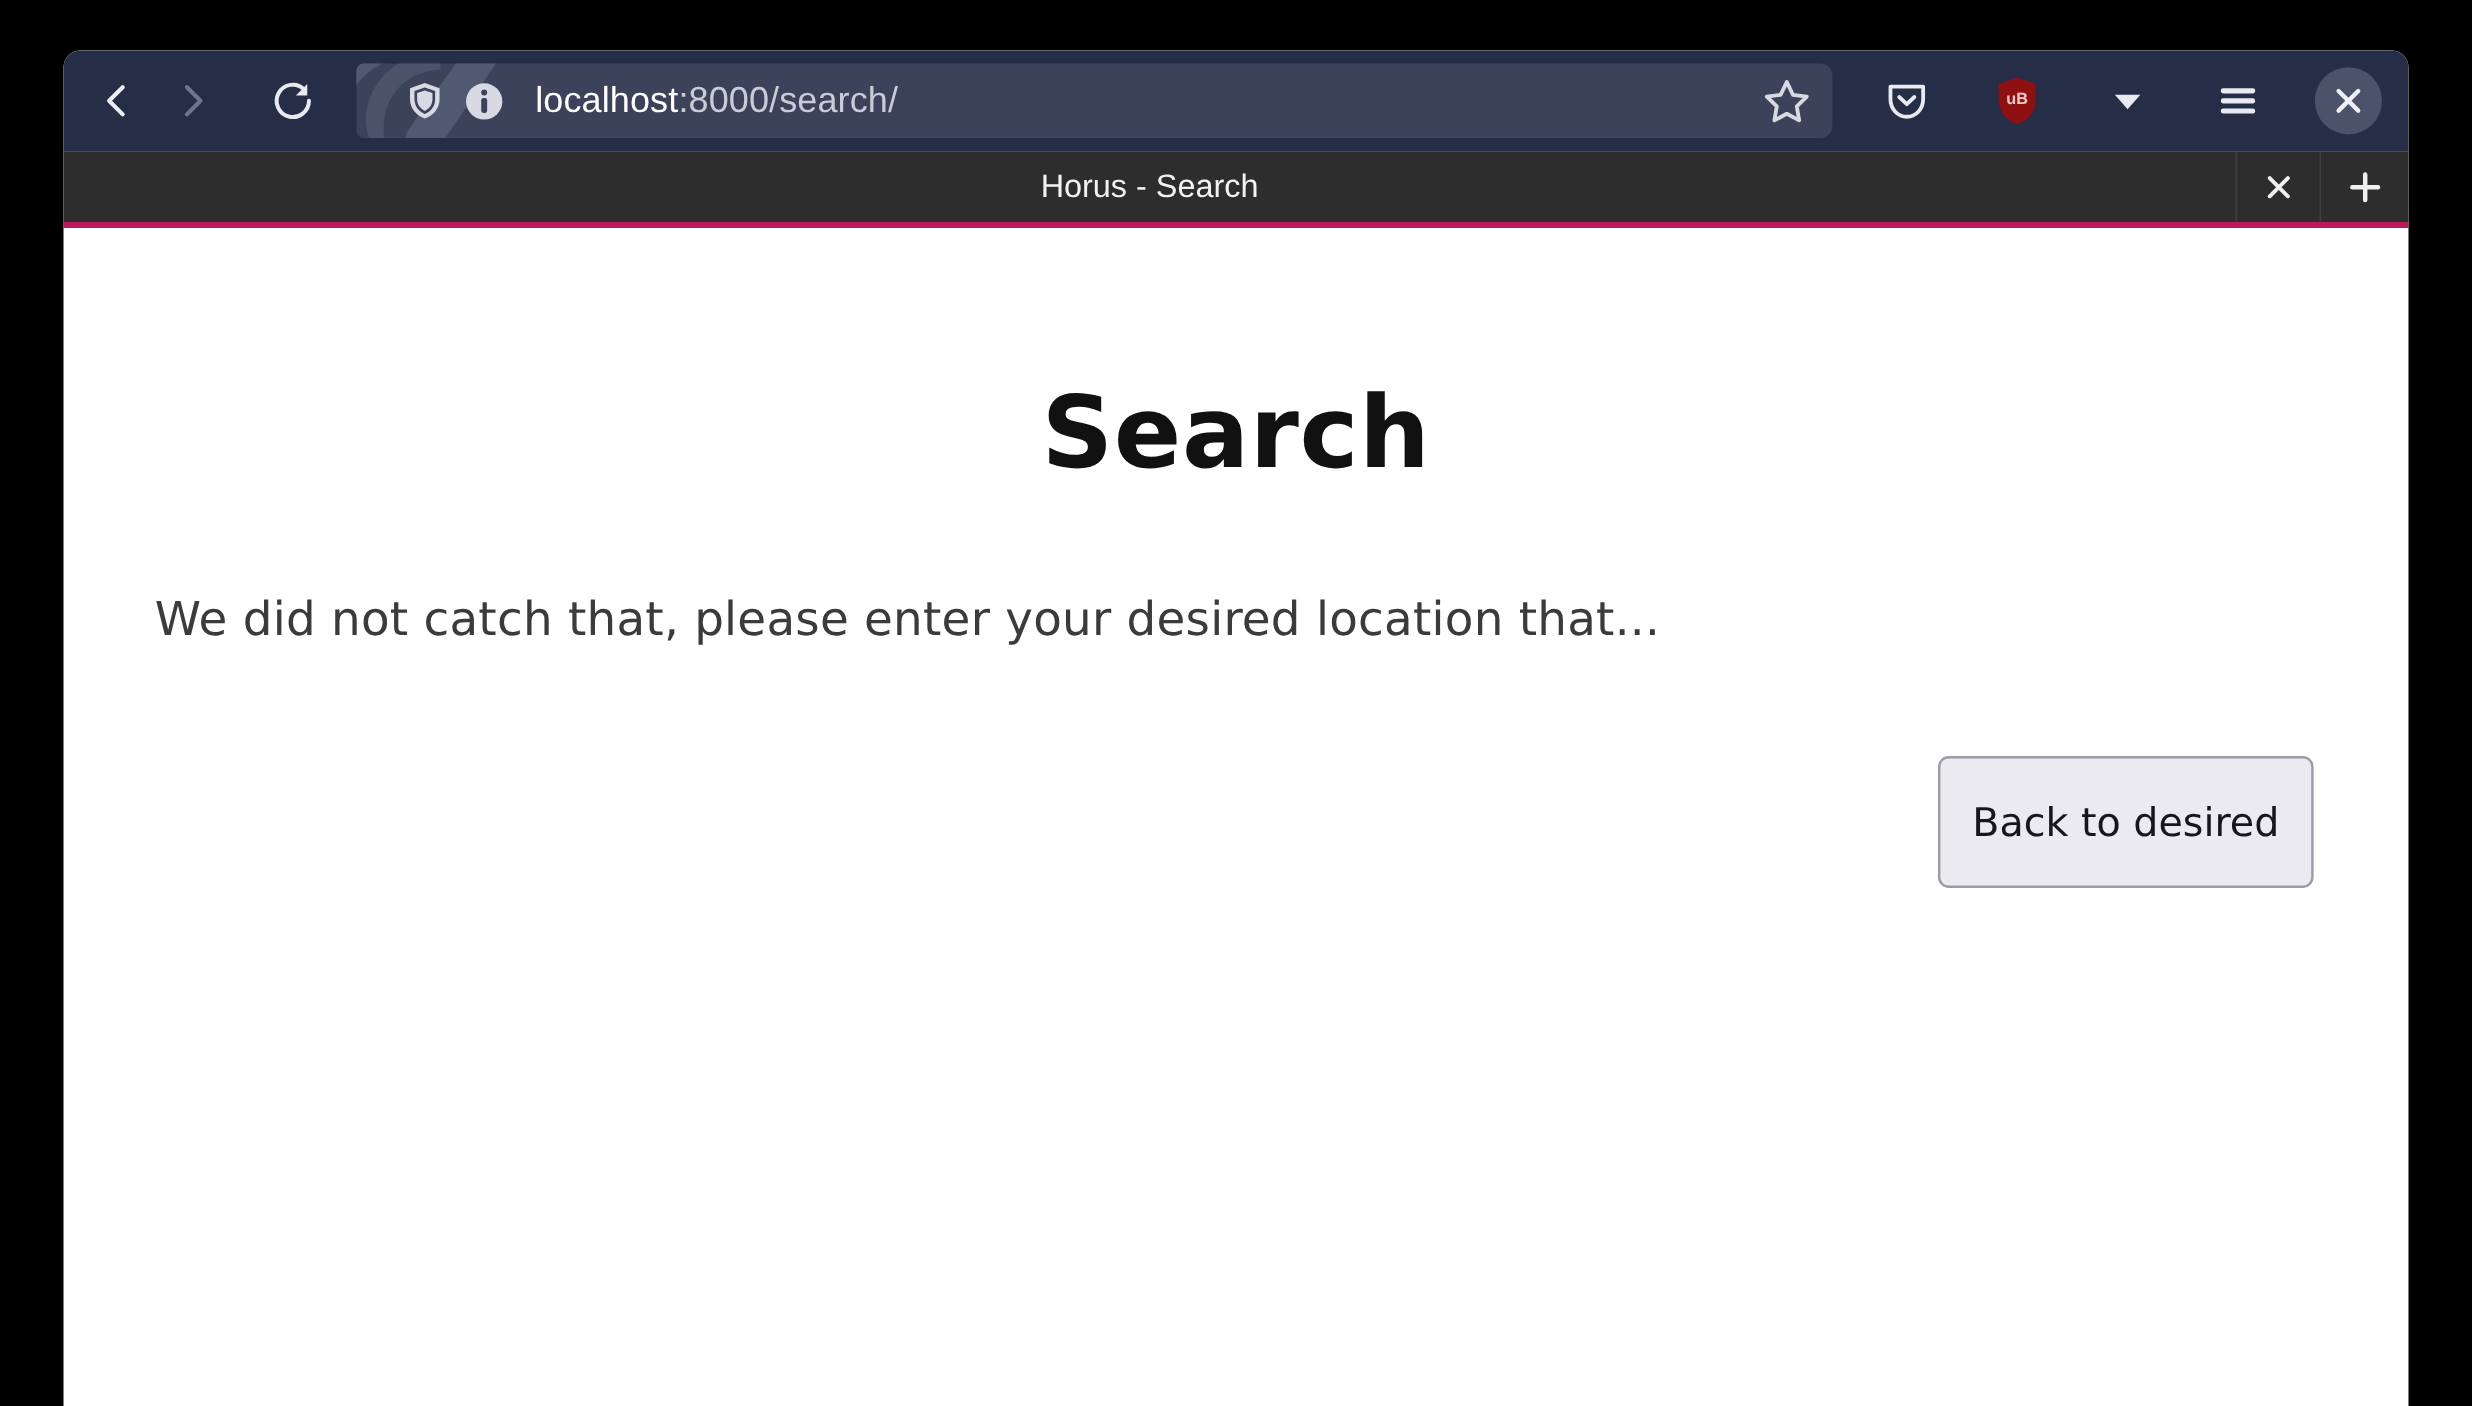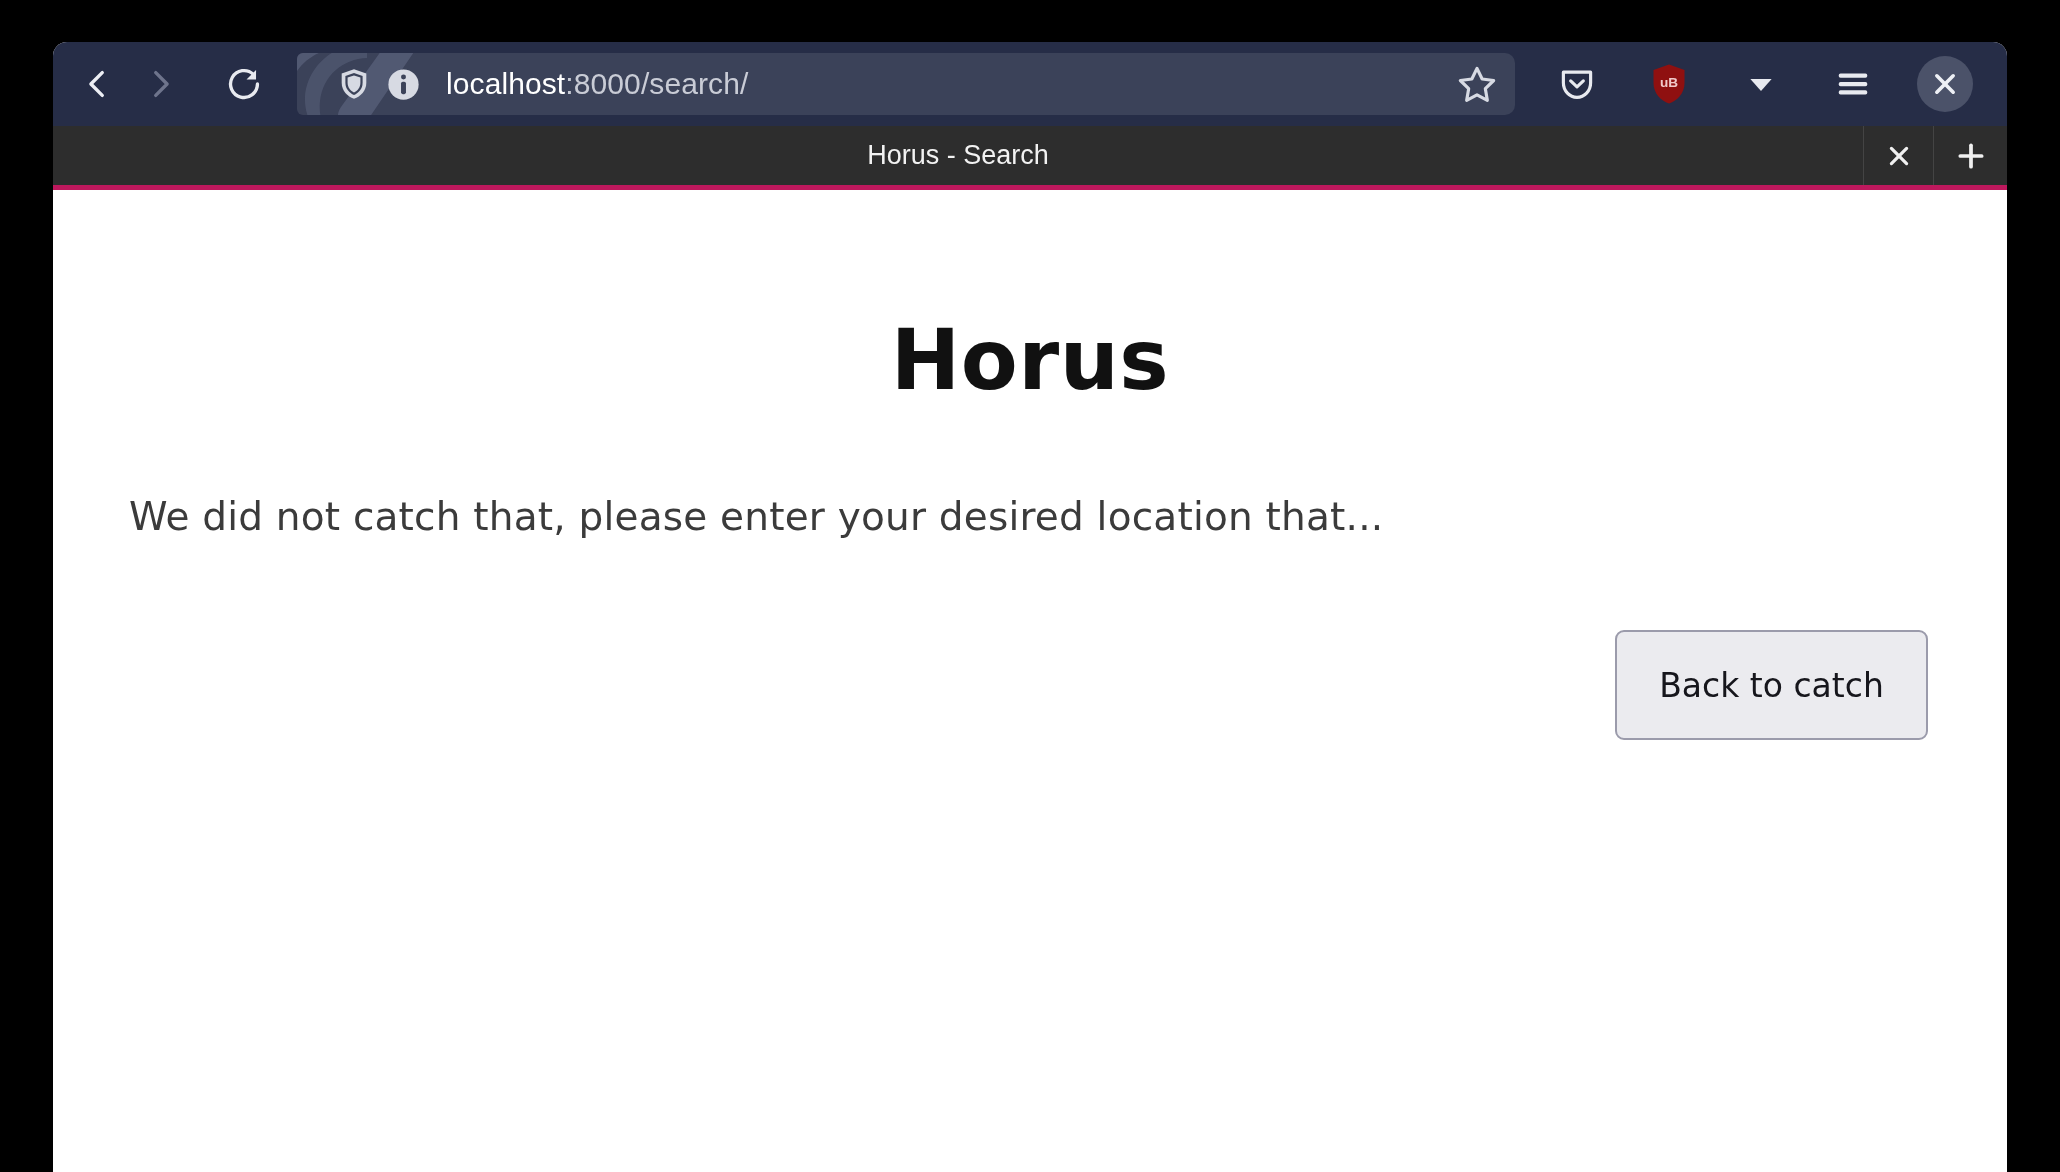--- a/index.html
+++ b/index.html
@@ -107,21 +107,21 @@
     align-items: center;
     justify-content: center;
     flex: 0 0 auto;
   }
 
   .toolbar-right {
     display: flex;
     align-items: center;
     gap: 16px;
     padding-left: 24px;
-    padding-right: 24px;
+    padding-right: 12px;
     flex: 0 0 auto;
   }
 
   .tb-btn {
     width: 76px;
     height: 62px;
     display: flex;
     align-items: center;
     justify-content: center;
     flex: 0 0 auto;
@@ -348,18 +348,18 @@
     </div>
     <div class="tab-new">
       <svg width="32" height="32" viewBox="0 0 24 24" fill="none" stroke="#f0f0f0" stroke-width="2.8" stroke-linecap="round">
         <line x1="12" y1="4" x2="12" y2="20"></line>
         <line x1="4" y1="12" x2="20" y2="12"></line>
       </svg>
     </div>
   </div>
 
   <div class="page">
-    <h1 class="page-title">Horus</h1>
+    <h1 class="page-title">Search</h1>
     <p class="page-message">We did not catch that, please enter your desired location that...</p>
-    <button class="back-button">Back to catch</button>
+    <button class="back-button">Back to desired</button>
   </div>
 
 </div>
 
 </body></html>

